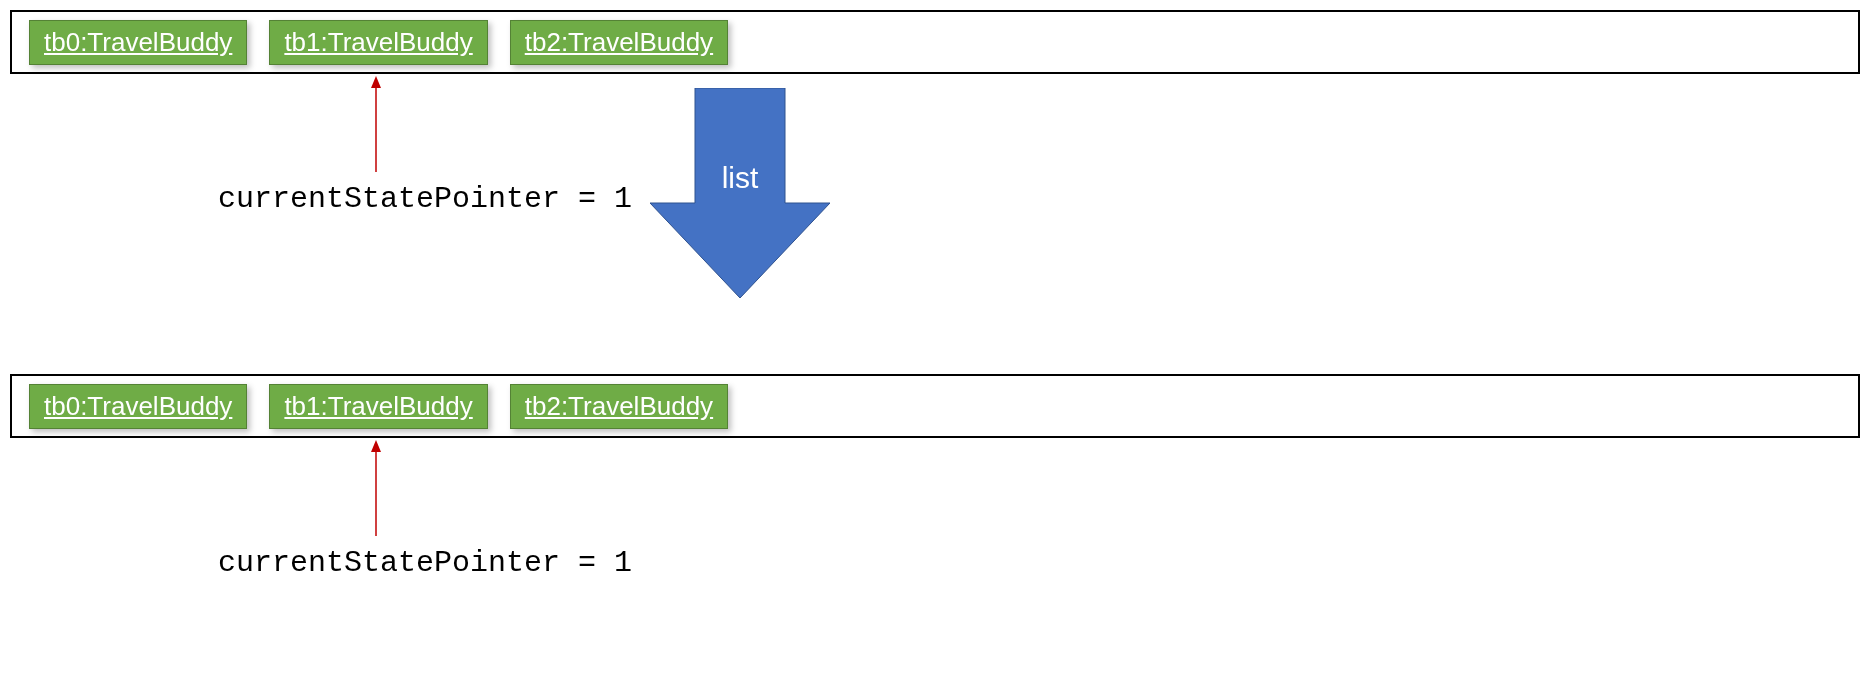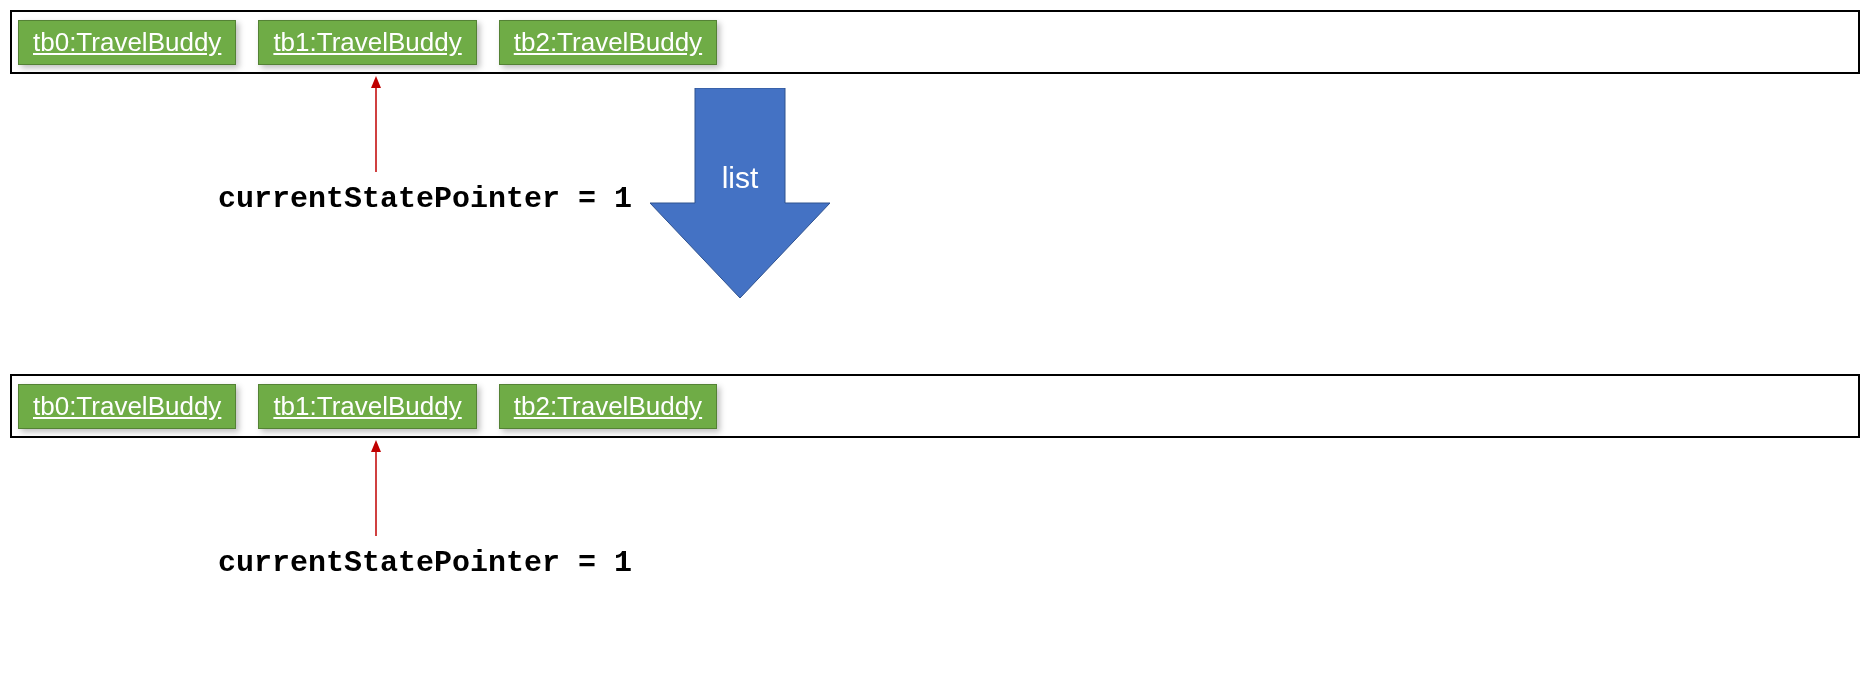--- a/index.html
+++ b/index.html
@@ -11,40 +11,39 @@
     color:#000;
     position:relative;
   }
   .state-container {
     position:absolute;
     border:2px solid #000;
     background:#fff;
     display:flex;
     align-items:center;
     gap:22px;
-    padding:8px 6px;
+    padding:8px 17px;
   }
   .obj-box {
     background:#6fac46; 
     border:1px solid #548235;
     color:#fff;
     font-size:26px;
     font-family: "Segoe UI", Arial, sans-serif;
     text-decoration: underline;
     padding:6px 14px;
     white-space:nowrap;
     box-shadow: 3px 3px 6px rgba(0,0,0,0.25);
   }
   .pointer-label {
     position:absolute;
     font-family: Consolas, "Courier New", monospace;
     font-size:30px;
     color:#000;
     white-space:nowrap;
-    font-weight:bold;
   }
 </style>
 </head>
 <body>
 
 <div class="state-container" style="left:10px; top:10px; width:1850px; height:64px;">
   <div class="obj-box">tb0:TravelBuddy</div>
   <div class="obj-box">tb1:TravelBuddy</div>
   <div class="obj-box">tb2:TravelBuddy</div>
 </div>

